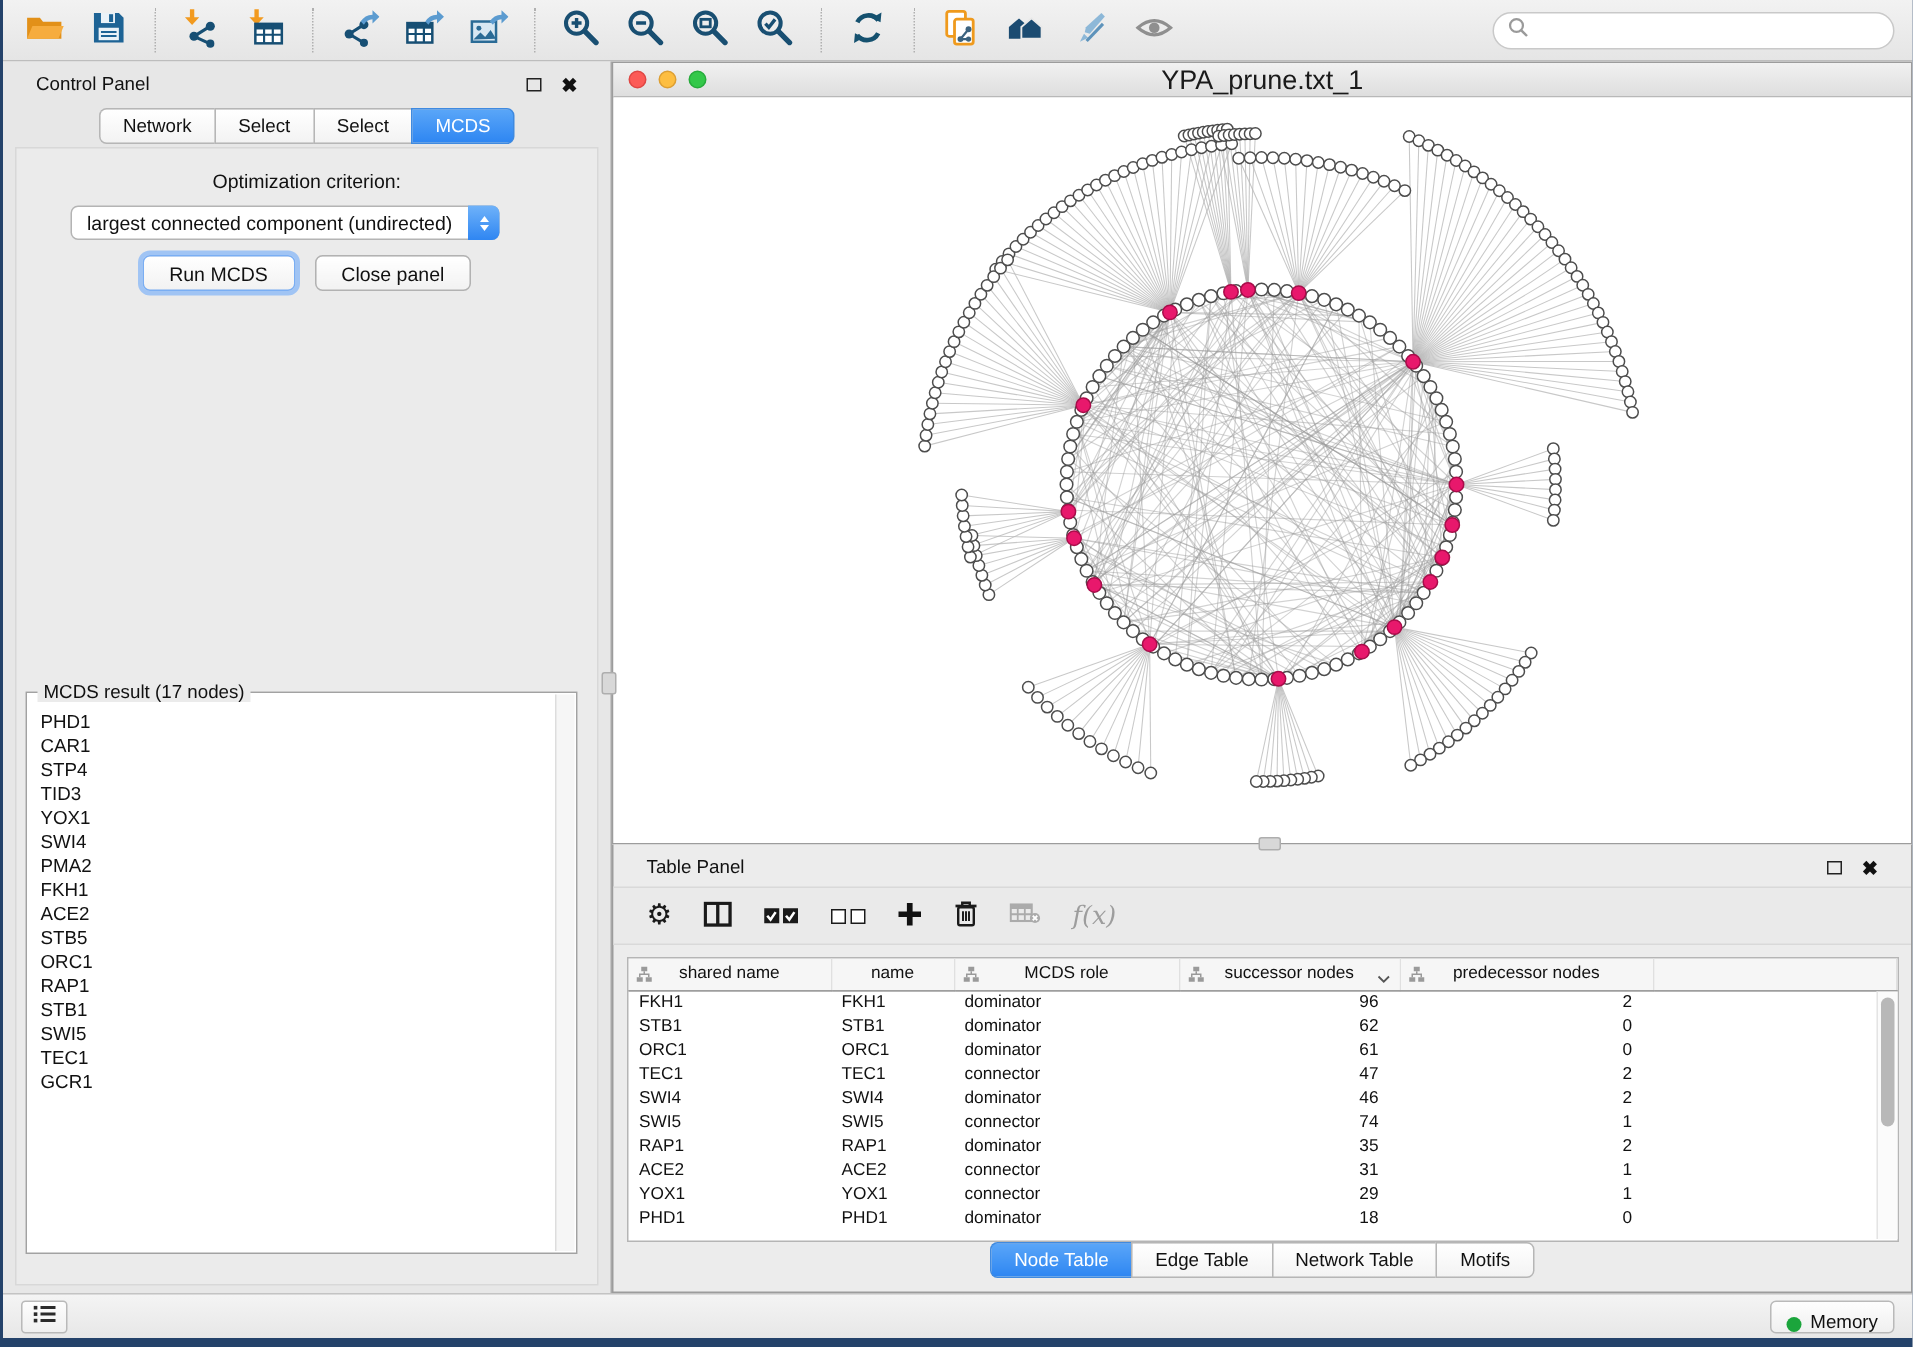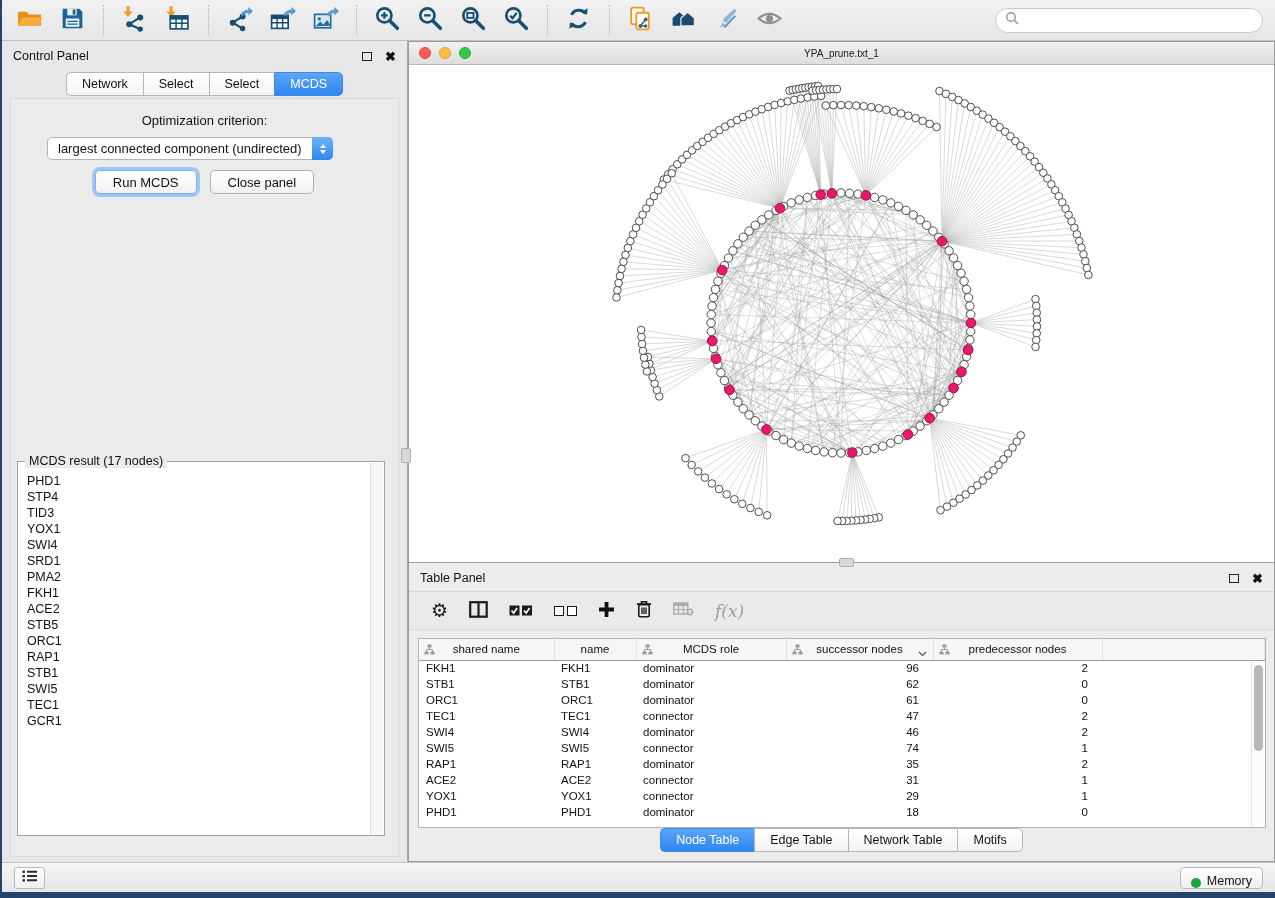--- a/index.html
+++ b/index.html
@@ -18,21 +18,21 @@
     border:1px solid #c9c9c9; border-radius:13px; display:flex; align-items:center;
     padding:0 9px; gap:5px; }
   .search-box input { border:none; outline:none; flex:1; font-size:12px; background:transparent; }
 
   
   .workspace { position:absolute; top:41px; left:0; right:0; bottom:30px; }
 
   
   .control-panel { position:absolute; left:0; top:0; width:406px; bottom:0;
     background:#e7e7e7; border-right:1px solid #a8a8a8; }
-  .panel-header { height:30px; display:flex; align-items:center; padding:0 11px;
+  .panel-header { height:30px; display:flex; align-items:center; padding:0 22px;
     font-size:12.5px; color:#111; }
   .ph-icons { margin-left:auto; display:flex; gap:13px; align-items:center; }
   .float-icon { width:10px; height:9px; border:1.5px solid #222; display:inline-block; }
   .close-icon { font-size:13px; font-weight:700; color:#111; line-height:1; }
   .seg { display:flex; justify-content:center; }
   .seg-btn { font-size:12.5px; padding:4px 15px; background:linear-gradient(#fff,#f3f3f3);
     border:1px solid #b6b6b6; border-right:none; color:#111; cursor:default; }
   .seg-btn:first-child { border-radius:5px 0 0 5px; }
   .seg-btn:last-child { border-radius:0 5px 5px 0; border-right:1px solid #b6b6b6; }
   .seg-btn.active { background:linear-gradient(#5aa6f8,#2e86f2); color:#fff; border-color:#3f8ae0; }
@@ -67,21 +67,21 @@
   .v-handle { position:absolute; left:399px; top:407px; width:10px; height:15px;
     background:#d8d8d8; border:1px solid #aeaeae; border-radius:2px; z-index:6; }
   .h-handle { position:absolute; left:837px; top:517px; width:15px; height:9px;
     background:#d8d8d8; border:1px solid #aeaeae; border-radius:2px; z-index:6; }
 
   
   .network-panel { position:absolute; left:406px; top:0; right:0; height:522px;
     background:#fff; border:1px solid #9c9c9c; }
   .net-titlebar { height:23px; background:linear-gradient(#f1f1f1,#dedede);
     border-bottom:1px solid #b8b8b8; position:relative; display:flex; align-items:center;
-    justify-content:center; font-size:10px; color:#1a1a1a; }
+    justify-content:center; font-size:18px; color:#1a1a1a; }
   .traffic { position:absolute; left:10px; display:flex; gap:8px; }
   .light { width:12px; height:12px; border-radius:50%; }
   .light.red { background:#fc5b57; border:1px solid #df4744; }
   .light.yellow { background:#fdbe41; border:1px solid #dd9f33; }
   .light.green { background:#34c84a; border:1px solid #27ab3c; }
   .net-canvas { position:absolute; top:23px; left:0; right:0; bottom:0; background:#fff; overflow:hidden; }
 
   
   .table-panel { position:absolute; left:406px; top:522px; right:0; bottom:0;
     background:#ececec; border:1px solid #9c9c9c; border-top:none; }
@@ -296,25 +296,25 @@
             </span>
         </div>
         <div class="btn-row">
           <button class="push-btn focus">Run MCDS</button>
           <button class="push-btn">Close panel</button>
         </div>
         <div class="groupbox">
           <div class="gb-legend">MCDS result (17 nodes)</div>
           <div class="mcds-list">
               <div>PHD1</div>
+              <div>CAR1</div>
               <div>STP4</div>
               <div>TID3</div>
               <div>YOX1</div>
               <div>SWI4</div>
-              <div>SRD1</div>
               <div>PMA2</div>
               <div>FKH1</div>
               <div>ACE2</div>
               <div>STB5</div>
               <div>ORC1</div>
               <div>RAP1</div>
               <div>STB1</div>
               <div>SWI5</div>
               <div>TEC1</div>
               <div>GCR1</div>

